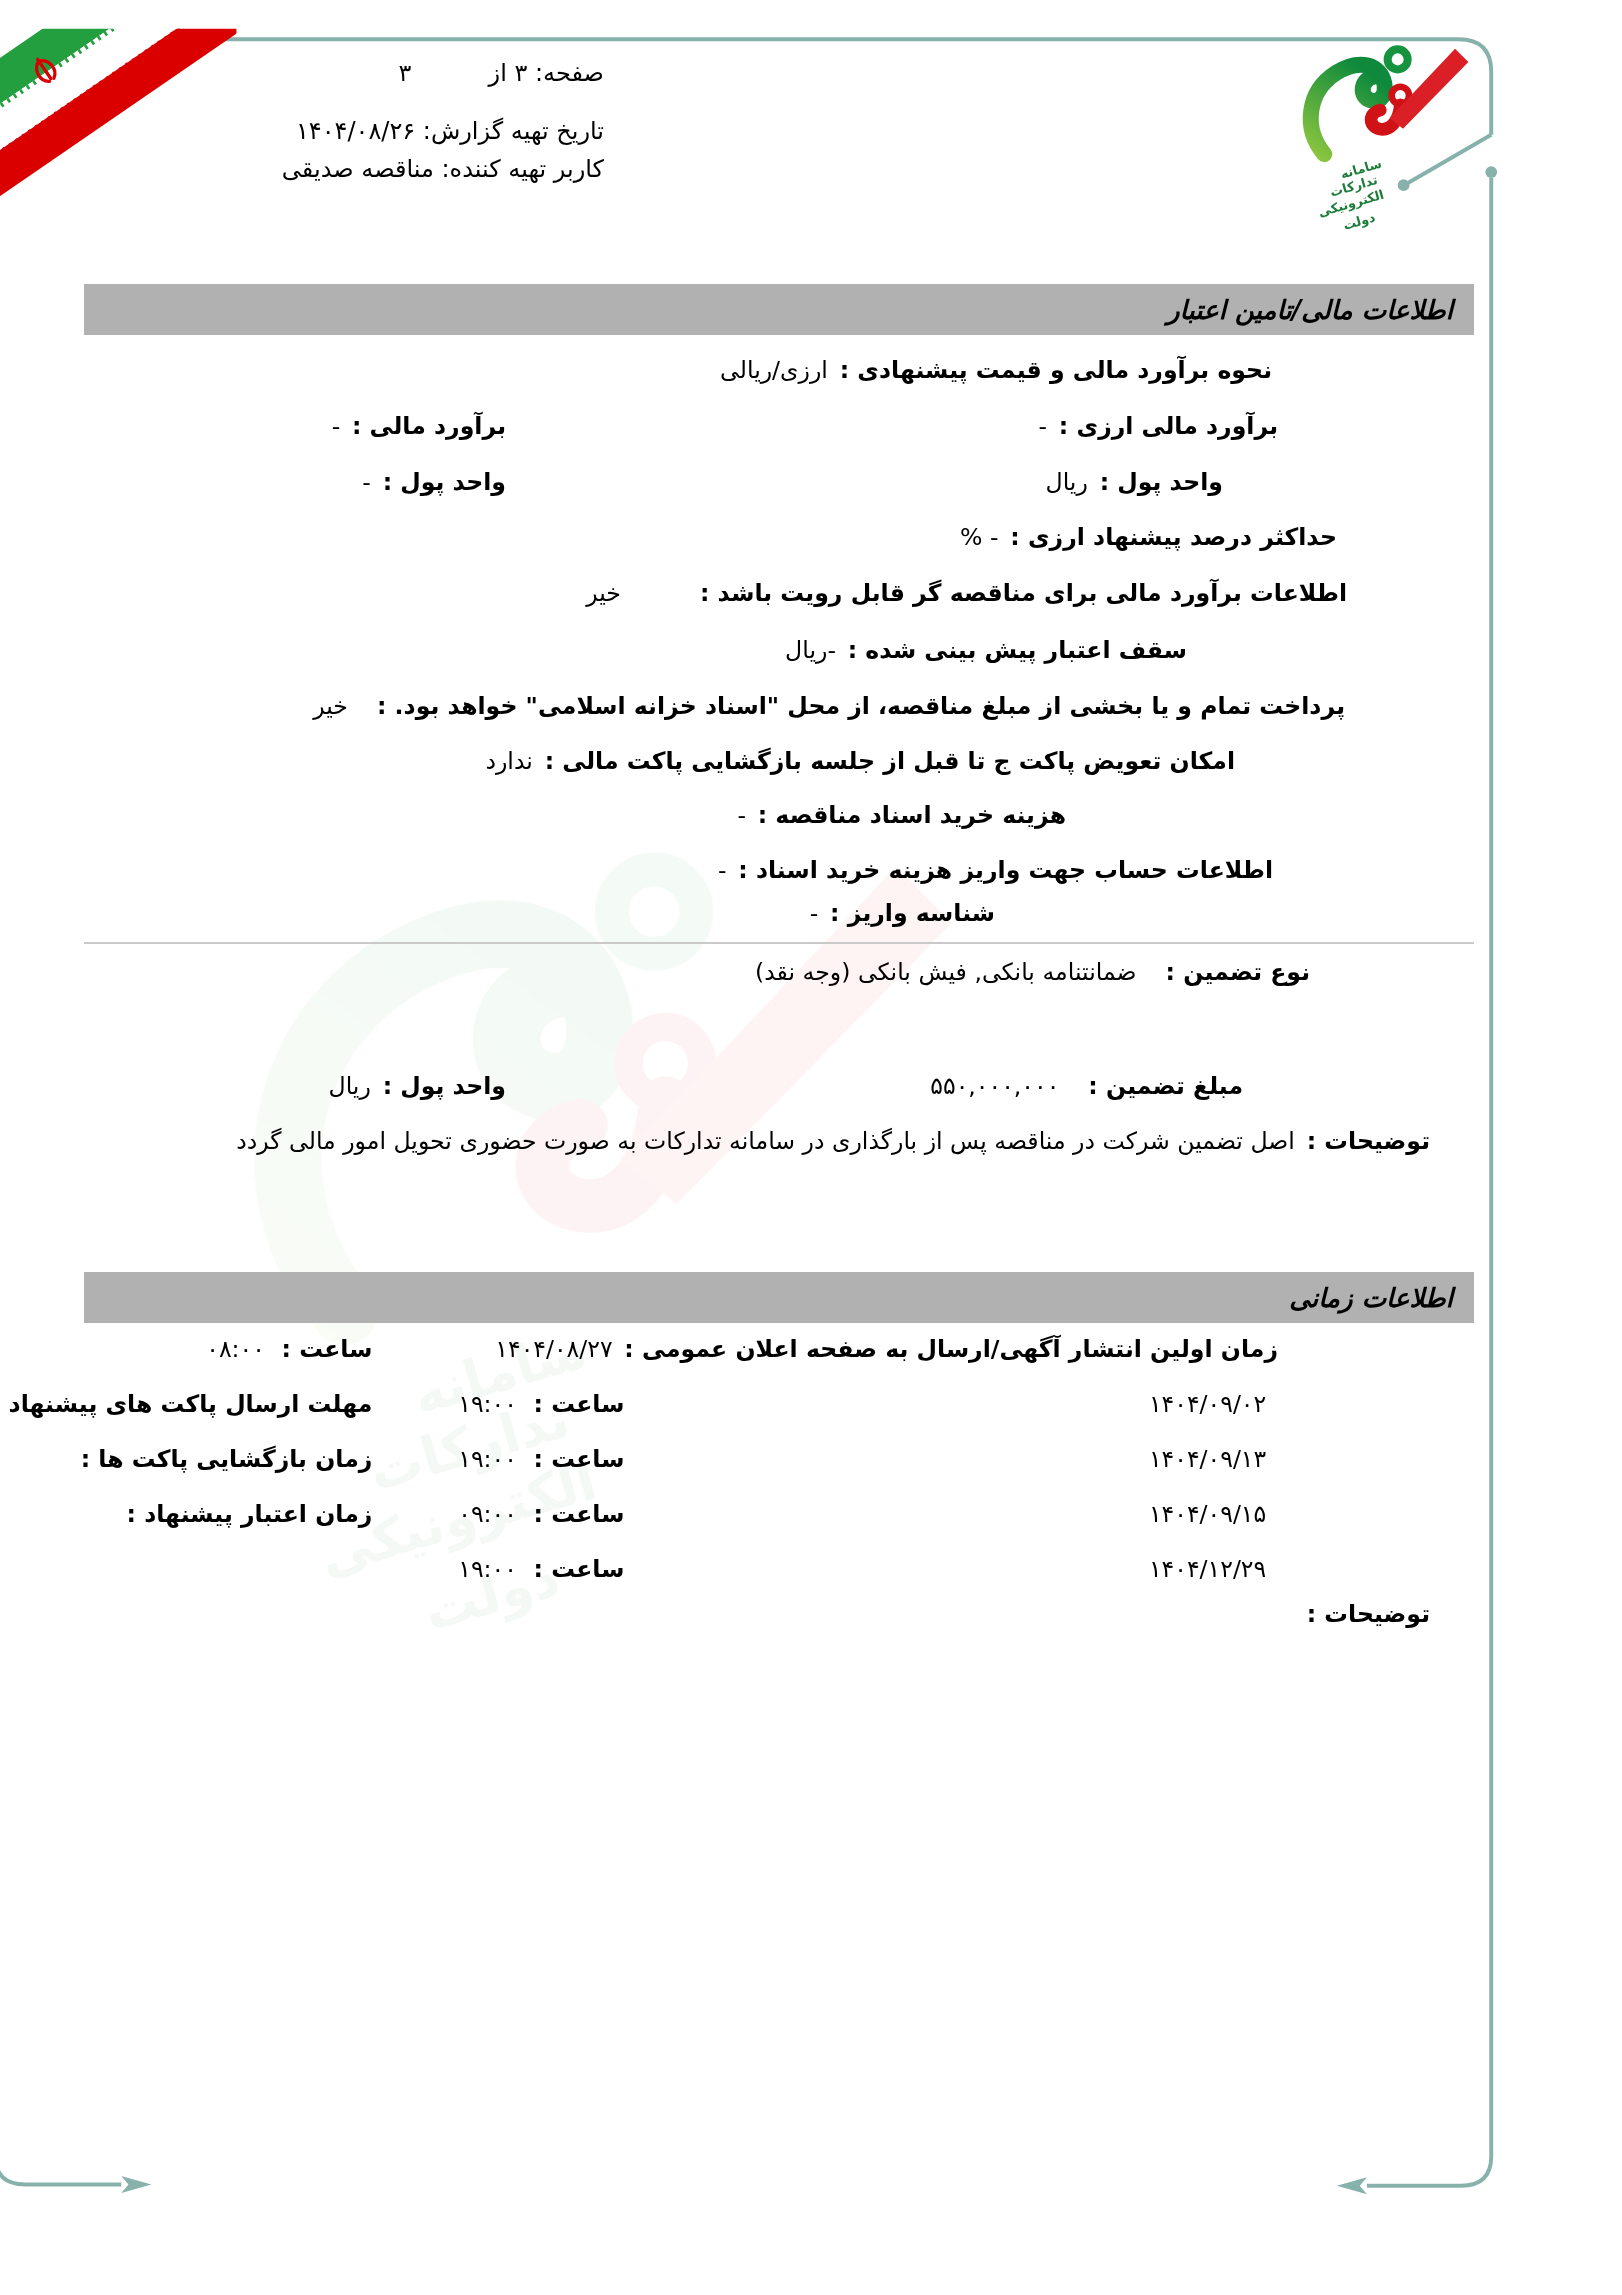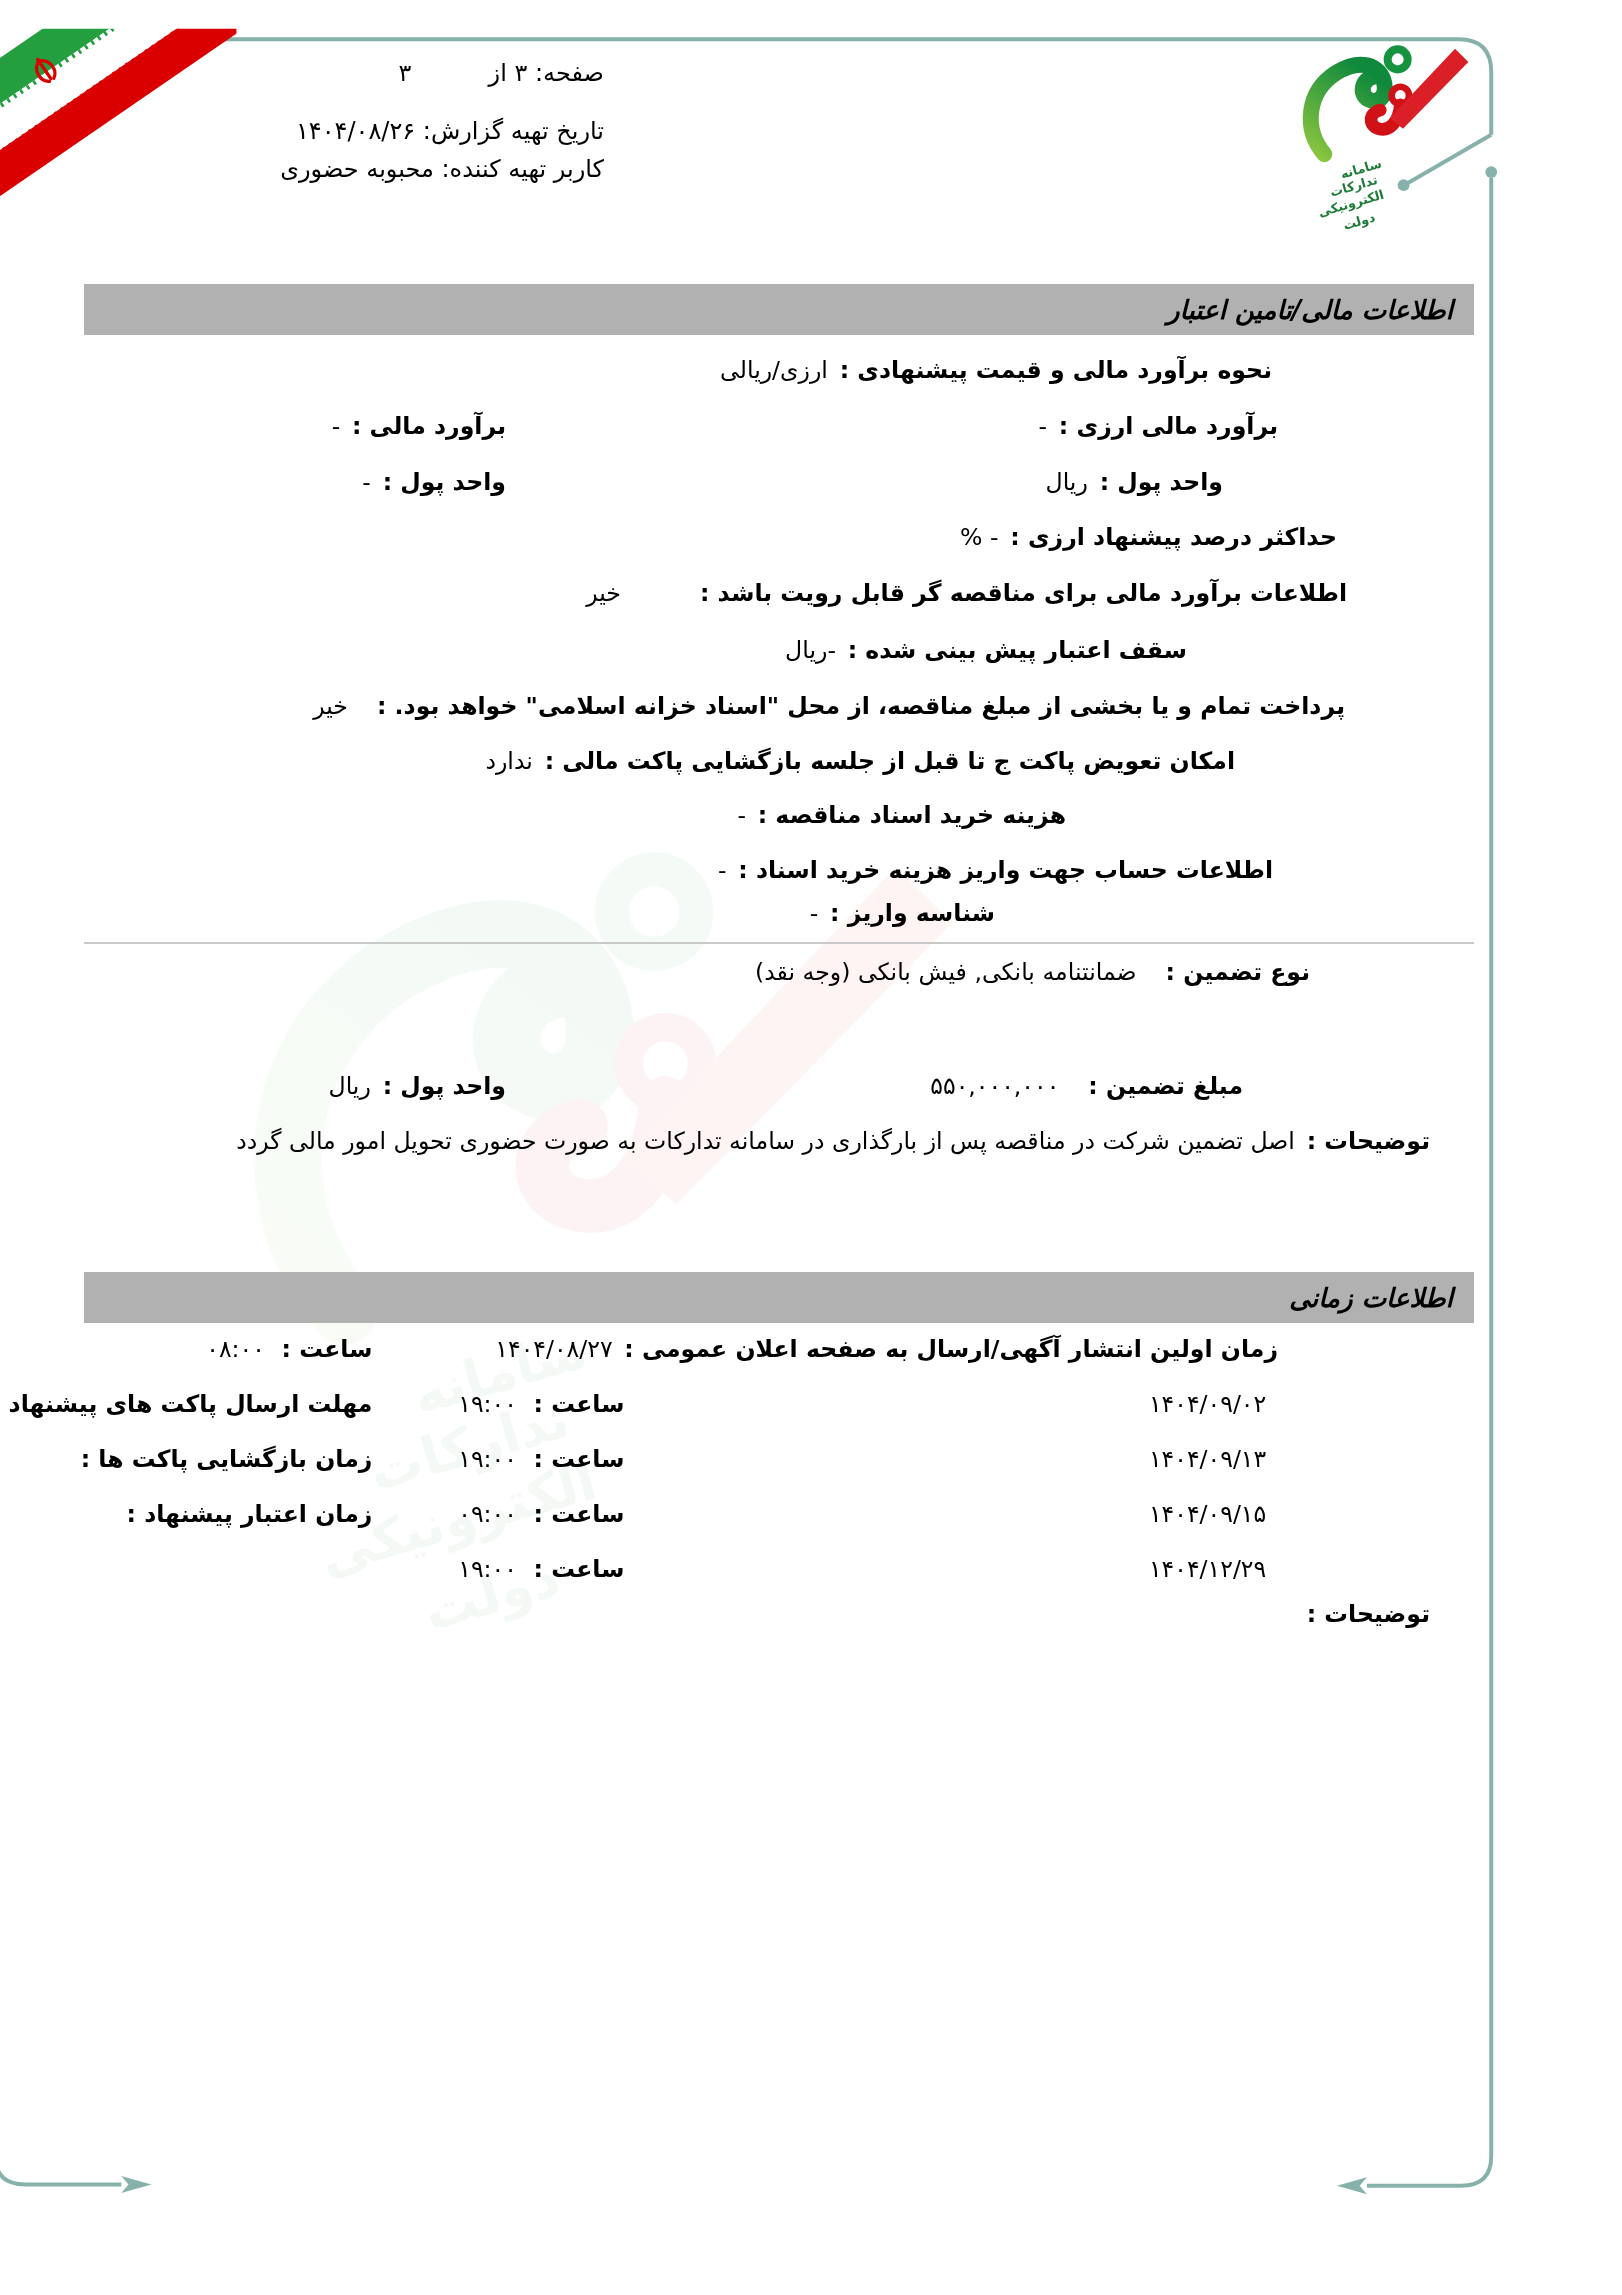--- a/index.html
+++ b/index.html
@@ -97,21 +97,21 @@
     <span>از</span>
     <span class="wgap"></span>
     <span>۳</span>
   </div>
   <div class="hdr" style="top:116px;right:949px;">
     <span>تاریخ تهیه گزارش:</span>
     <span>۱۴۰۴/۰۸/۲۶</span>
   </div>
   <div class="hdr" style="top:154px;right:949px;">
     <span>کاربر تهیه کننده:</span>
-    <span>محبوبه حضوری</span>
+    <span>مناقصه صدیقی</span>
   </div>
 
   <div class="bar" style="top:284px;">
     <span class="title">اطلاعات مالی/تامین اعتبار</span>
   </div>
 
   <div class="row" style="top:355px;right:281px;">
     <span class="lbl">نحوه برآورد مالی و قیمت پیشنهادی :</span>
     <span class="val">ارزی/ریالی</span>
   </div>

